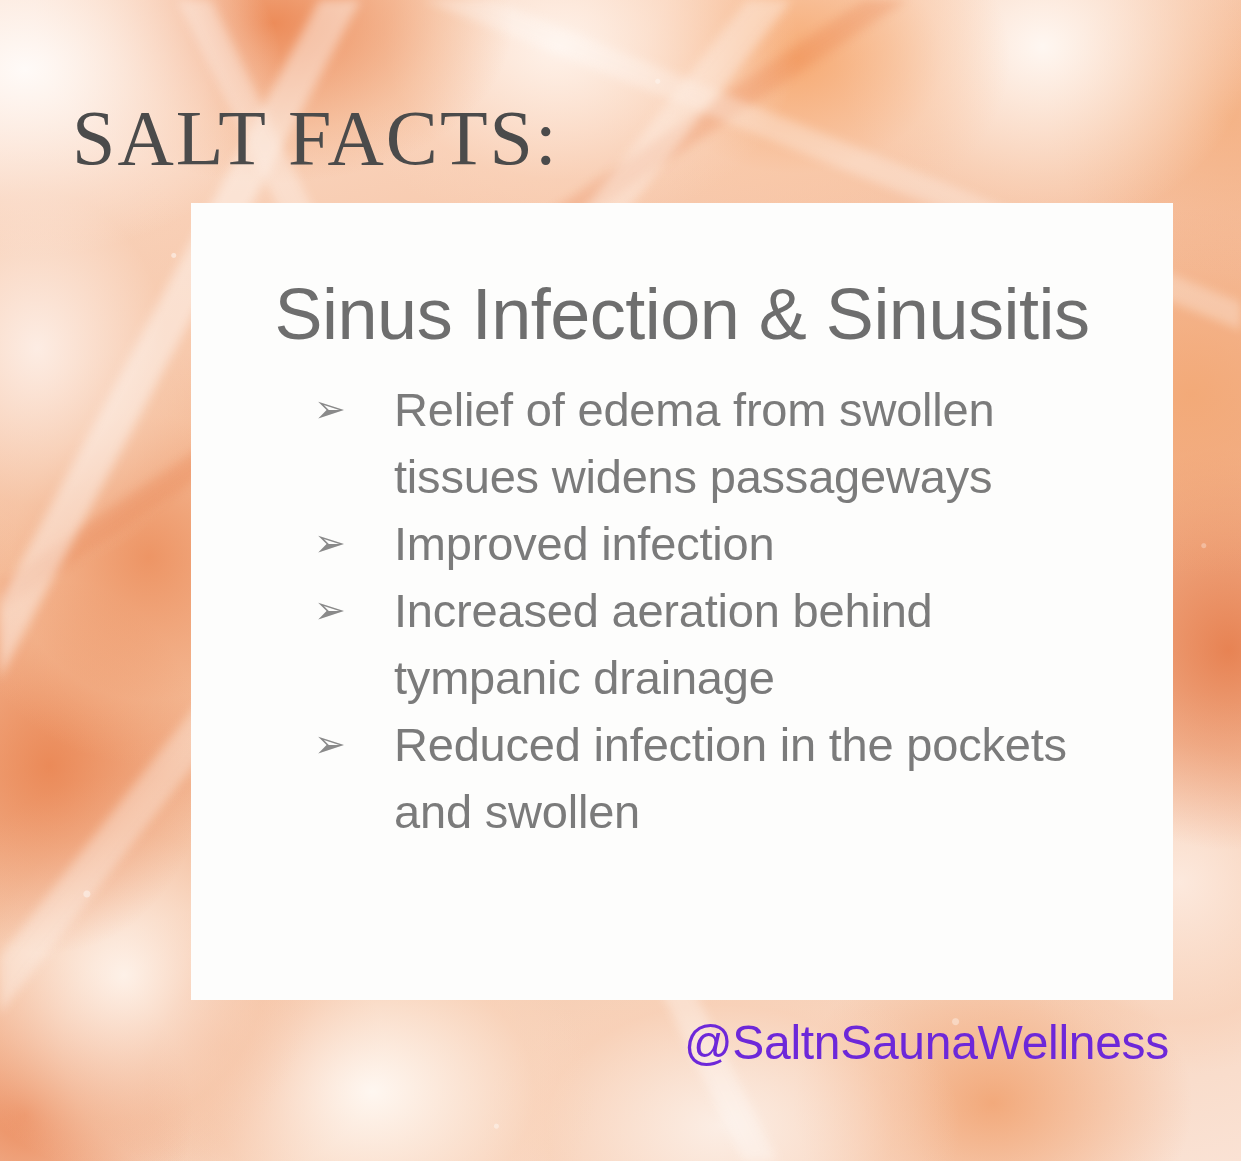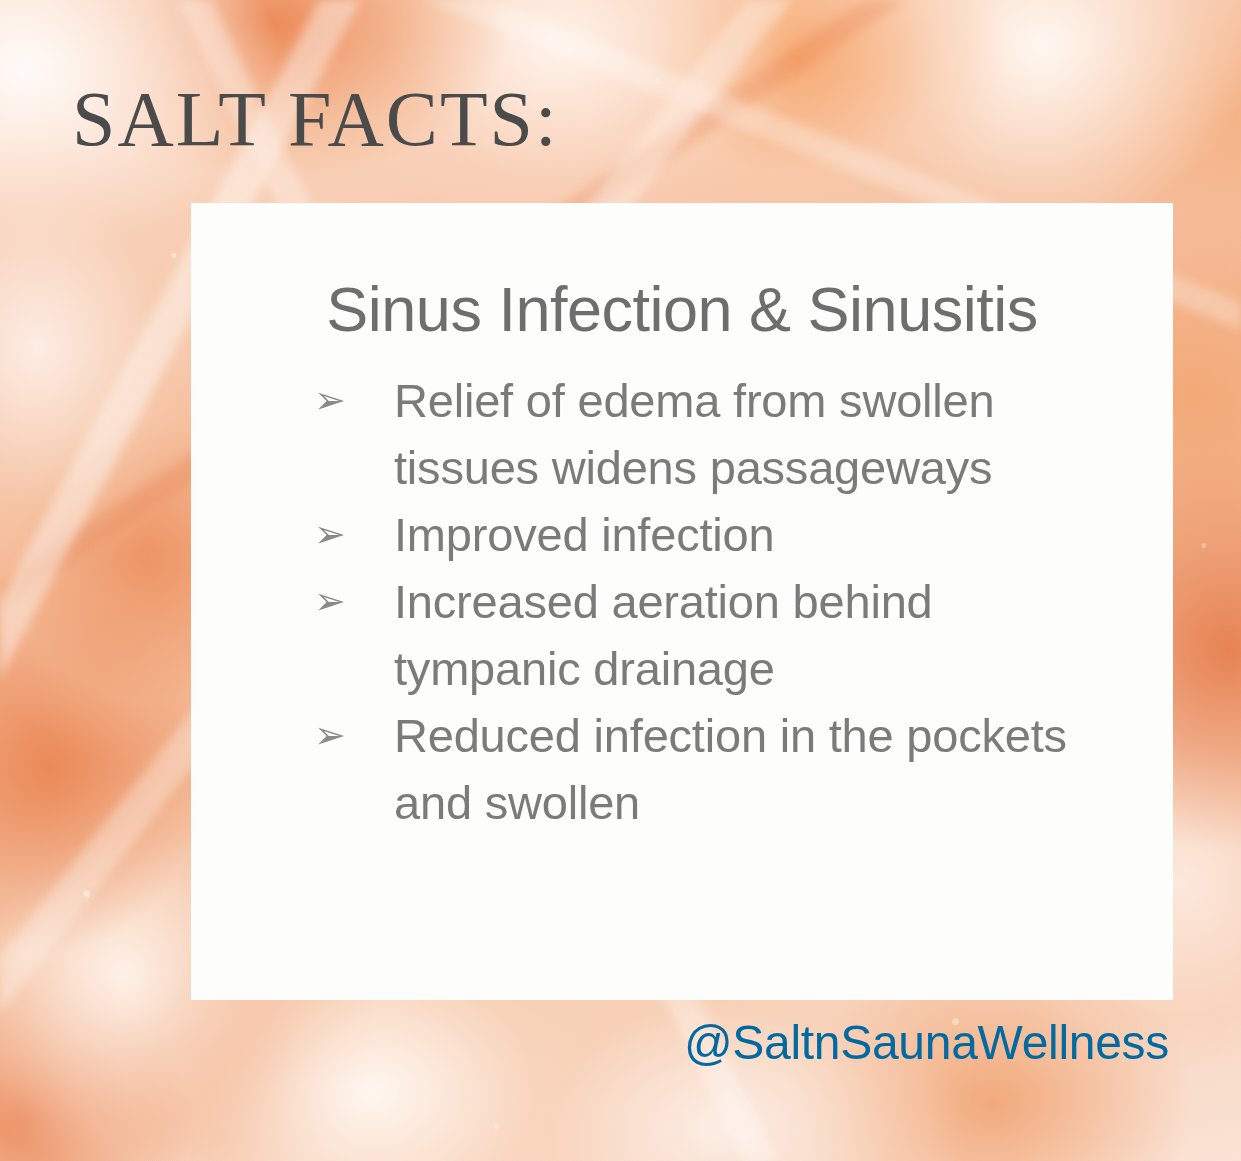--- a/index.html
+++ b/index.html
@@ -69,42 +69,42 @@
       linear-gradient(146deg, transparent 0 29%, rgba(227,112,58,.30) 29.3% 30.4%, transparent 30.8% 100%);
     filter:blur(5px);
     opacity:.75;
   }
   .bg-soft { position:absolute; inset:0; backdrop-filter:blur(0px); }
 
   
   .title {
     position:absolute;
     left:72px;
-    top:80px;
+    top:99px;
     font-family:"Liberation Serif", "DejaVu Serif", serif;
     font-size:78px;
     line-height:1;
     letter-spacing:2px;
     color:#4b4b4b;
     white-space:nowrap;
   }
 
   
   .card {
     position:absolute;
     left:191px;
     top:203px;
     width:982px;
     height:797px;
     background:#fdfdfc;
   }
 
   .card-heading {
     text-align:center;
-    font-size:63px;
+    font-size:72px;
     font-weight:400;
     color:#6e6e6e;
     letter-spacing:-0.5px;
     line-height:1;
     padding-top:75px;
   }
 
   .bullets {
     list-style:none;
     margin:0;
@@ -135,21 +135,21 @@
     margin-left:16px;
   }
   .bullet.wide .bullet-text { max-width:700px; }
 
   
   .handle {
     position:absolute;
     right:72px;
     top:1019px;
     font-size:48px;
-    color:#0369a1;
+    color:#6d28d9;
     letter-spacing:-0.3px;
     line-height:1;
     white-space:nowrap;
   }
 </style>
 </head>
 <body>
 
 <div class="bg">
   <div class="bg-seams"></div>

